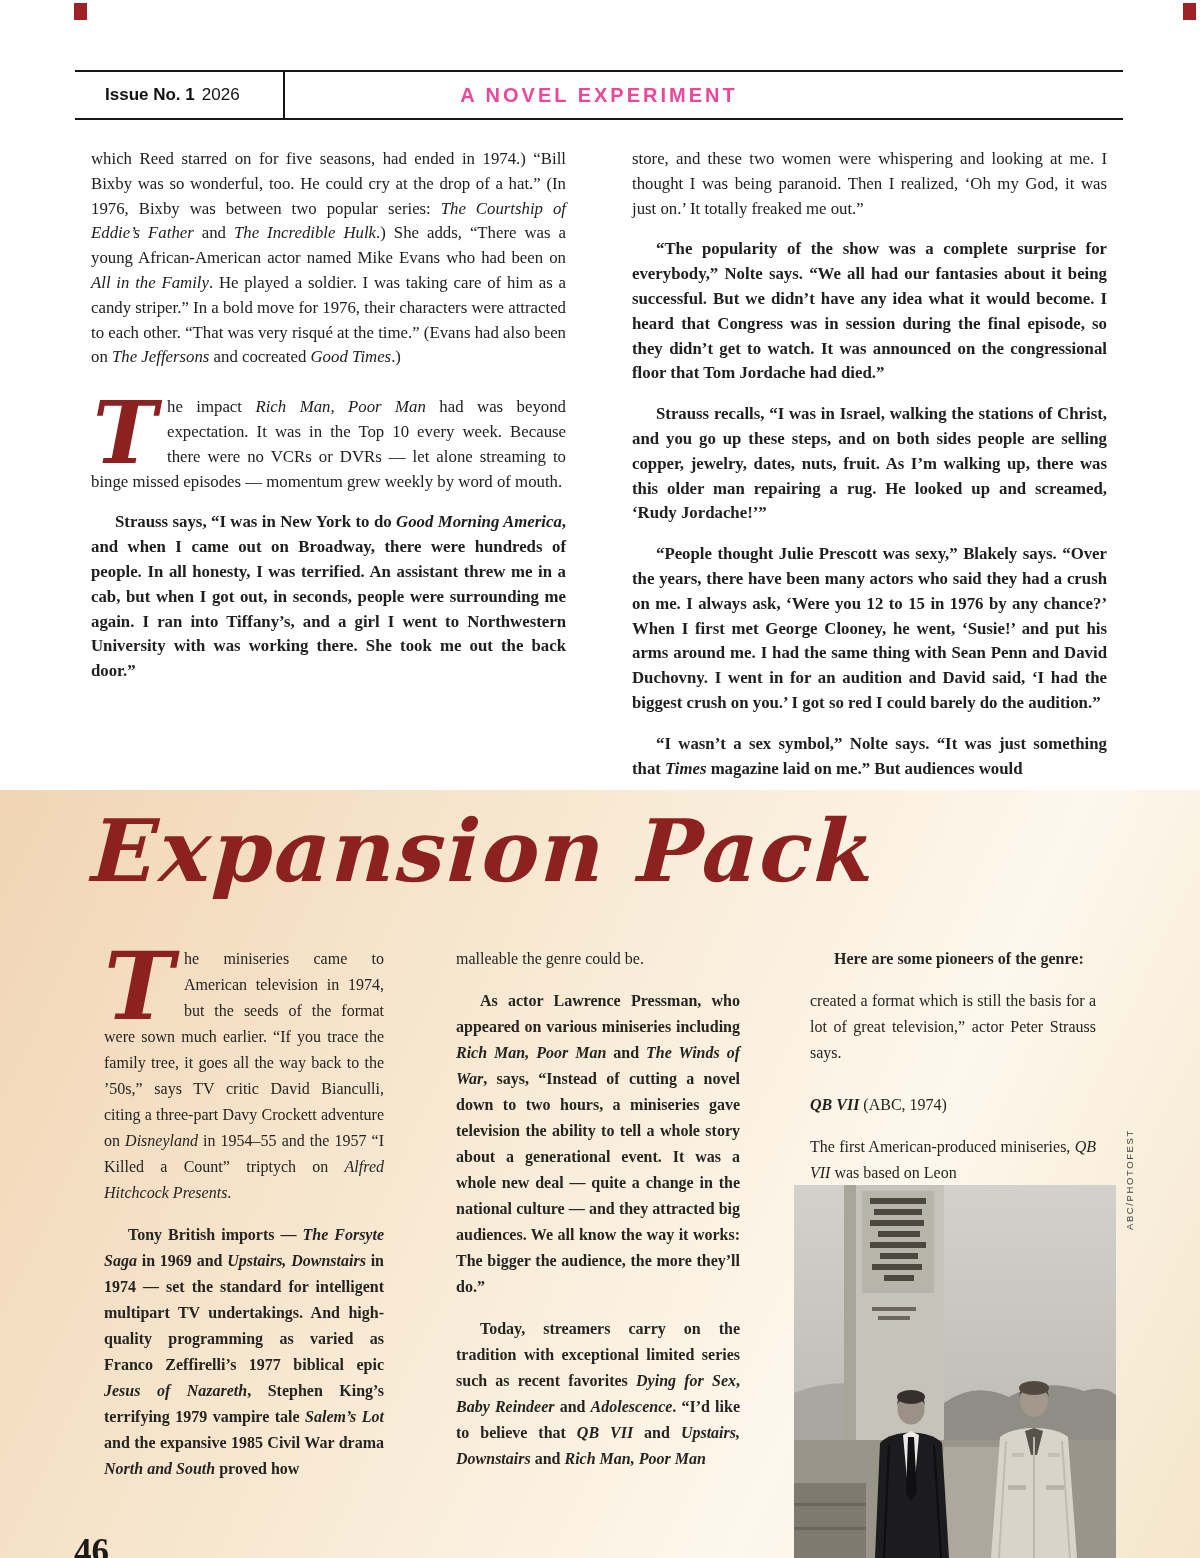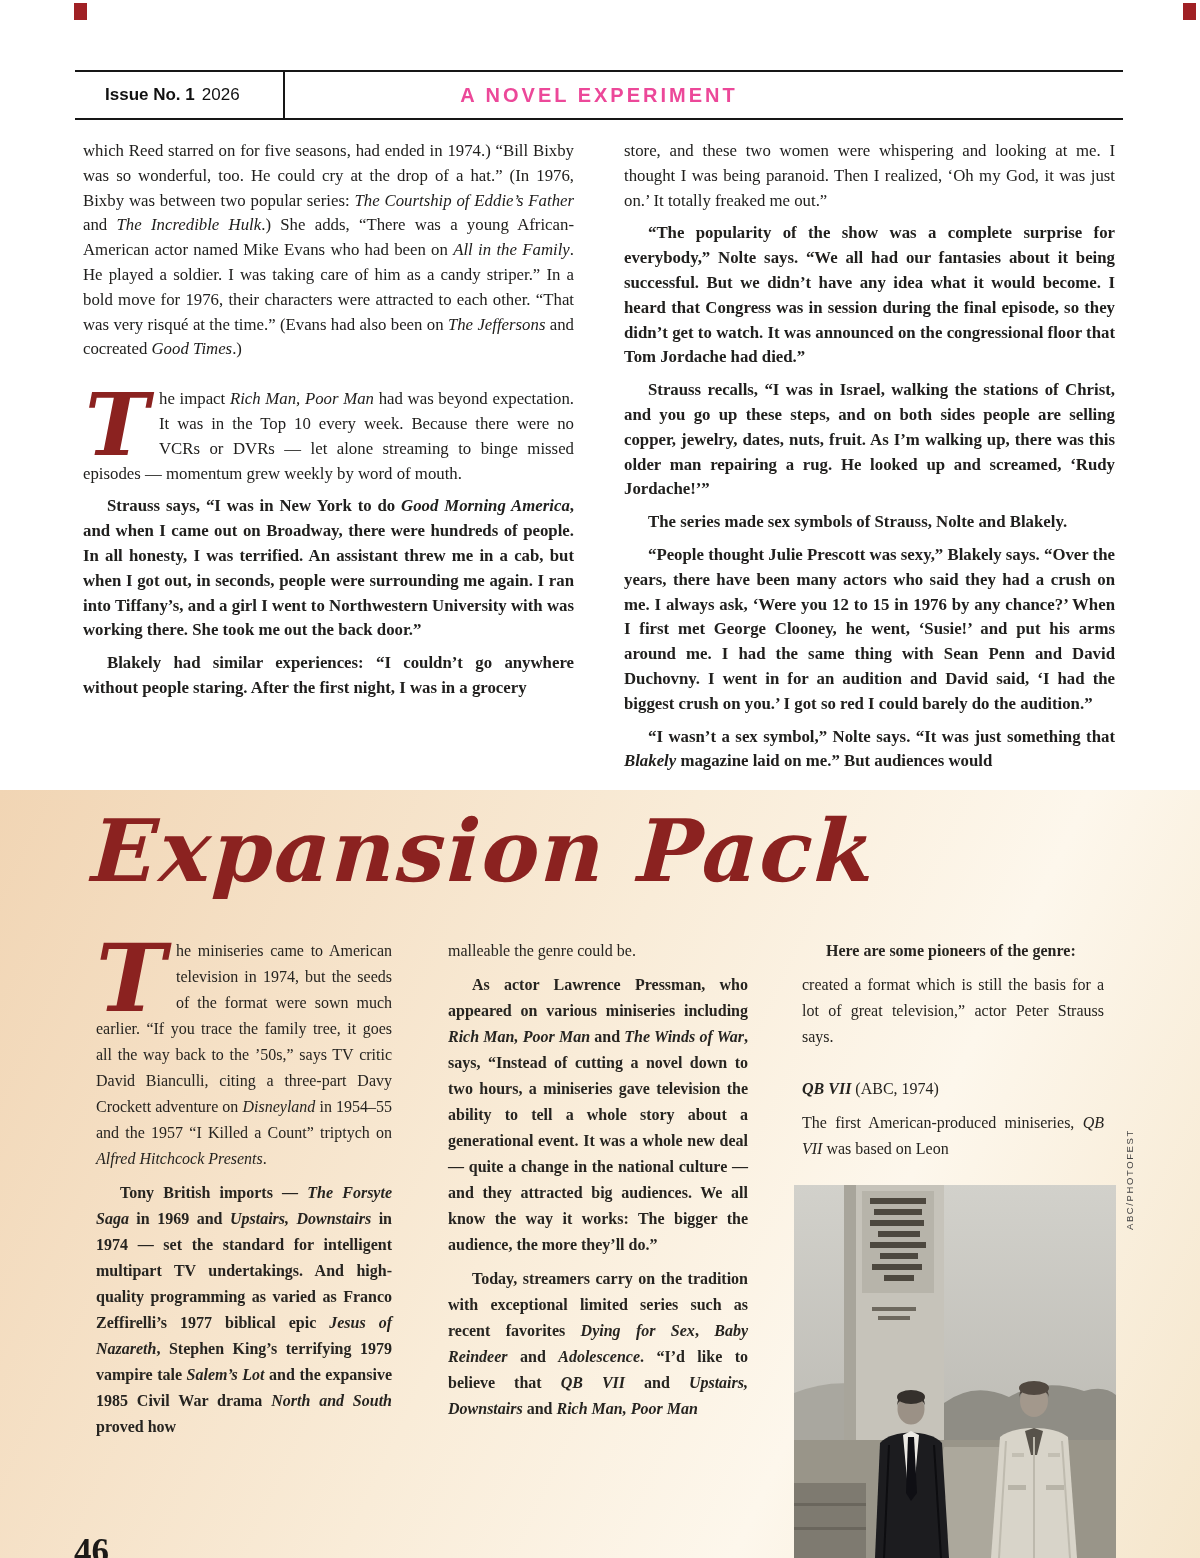--- a/index.html
+++ b/index.html
@@ -18,21 +18,21 @@
   .issue-box .lbl{font-weight:bold;margin-right:7px;}
   .masthead-title{position:absolute;left:0;right:0;top:0;bottom:0;display:flex;align-items:center;
              justify-content:center;font-family:"Liberation Sans",sans-serif;font-weight:bold;
              font-size:20px;letter-spacing:3px;color:#ec4899;}
 
   
   .col-top{position:absolute;top:131px;font-size:16.8px;line-height:24.8px;text-align:justify;color:#21201e;}
   #colL{left:75px;width:507px;}
   #colR{left:616px;width:507px;}
 
-  .para{margin:8px;}
+  .para{margin:16px;}
   .para.indent{text-indent:24px;font-weight:bold;}
   .para.gap{margin-top:25px;}
   .i{font-style:italic;}
   .bi{font-weight:bold;font-style:italic;}
   .dropcap{float:left;font-family:"DejaVu Serif",serif;font-style:italic;font-weight:bold;
            font-size:86px;line-height:60px;color:#8b2220;margin:8px 10px 0 2px;}
 
   
   .feature{position:absolute;left:0;top:790px;width:1200px;height:768px;
            background:linear-gradient(115deg,#f1d5b4 0%,#f9ecd8 45%,#fdf7ec 70%,#f5e6cc 100%);}
@@ -69,29 +69,27 @@
       <span class="lbl">Issue No. 1</span>
       <span class="yr">2026</span>
     </div>
     <div class="masthead-title">A NOVEL EXPERIMENT</div>
   </div>
 
   <div id="colL" class="col-top">
       <p class="para">which Reed starred on for five seasons, had ended in 1974.) “Bill Bixby was so wonderful, too. He could cry at the drop of a hat.” (In 1976, Bixby was between two popular series: <span class="i">The Courtship of Eddie’s Father</span> and <span class="i">The Incredible Hulk</span>.) She adds, “There was a young African-American actor named Mike Evans who had been on <span class="i">All in the Family</span>. He played a soldier. I was taking care of him as a candy striper.” In a bold move for 1976, their characters were attracted to each other. “That was very risqué at the time.” (Evans had also been on <span class="i">The Jeffersons</span> and cocreated <span class="i">Good Times</span>.)</p>
       <p class="para gap"><span class="dropcap">T</span>he impact <span class="i">Rich Man, Poor Man</span> had was beyond expectation. It was in the Top 10 every week. Because there were no VCRs or DVRs — let alone streaming to binge missed episodes — momentum grew weekly by word of mouth.</p>
       <p class="para indent">Strauss says, “I was in New York to do <span class="i">Good Morning America</span>, and when I came out on Broadway, there were hundreds of people. In all honesty, I was terrified. An assistant threw me in a cab, but when I got out, in seconds, people were surrounding me again. I ran into Tiffany’s, and a girl I went to Northwestern University with was working there. She took me out the back door.”</p>
-      <p class="para indent">Blakely had similar experiences: “I couldn’t go anywhere without people staring. After the first night, I was in a grocery</p>
     </div>
   <div id="colR" class="col-top">
       <p class="para">store, and these two women were whispering and looking at me. I thought I was being paranoid. Then I realized, ‘Oh my God, it was just on.’ It totally freaked me out.”</p>
       <p class="para indent">“The popularity of the show was a complete surprise for everybody,” Nolte says. “We all had our fantasies about it being successful. But we didn’t have any idea what it would become. I heard that Congress was in session during the final episode, so they didn’t get to watch. It was announced on the congressional floor that Tom Jordache had died.”</p>
       <p class="para indent">Strauss recalls, “I was in Israel, walking the stations of Christ, and you go up these steps, and on both sides people are selling copper, jewelry, dates, nuts, fruit. As I’m walking up, there was this older man repairing a rug. He looked up and screamed, ‘Rudy Jordache!’”</p>
-      <p class="para indent">The series made sex symbols of Strauss, Nolte and Blakely.</p>
       <p class="para indent">“People thought Julie Prescott was sexy,” Blakely says. “Over the years, there have been many actors who said they had a crush on me. I always ask, ‘Were you 12 to 15 in 1976 by any chance?’ When I first met George Clooney, he went, ‘Susie!’ and put his arms around me. I had the same thing with Sean Penn and David Duchovny. I went in for an audition and David said, ‘I had the biggest crush on you.’ I got so red I could barely do the audition.”</p>
-      <p class="para indent">“I wasn’t a sex symbol,” Nolte says. “It was just something that <span class="i">Blakely</span> magazine laid on me.” But audiences would</p>
+      <p class="para indent">“I wasn’t a sex symbol,” Nolte says. “It was just something that <span class="i">Times</span> magazine laid on me.” But audiences would</p>
     </div>
 
   <div class="feature">
     <div class="feature-title">Expansion Pack</div>
     <div id="f1" class="col-f">
         <p class="para"><span class="dropcap">T</span>he miniseries came to American television in 1974, but the seeds of the format were sown much earlier. “If you trace the family tree, it goes all the way back to the ’50s,” says TV critic David Bianculli, citing a three-part Davy Crockett adventure on <span class="i">Disneyland</span> in 1954–55 and the 1957 “I Killed a Count” triptych on <span class="i">Alfred Hitchcock Presents</span>.</p>
         <p class="para indent">Tony British imports — <span class="i">The Forsyte Saga</span> in 1969 and <span class="i">Upstairs, Downstairs</span> in 1974 — set the standard for intelligent multipart TV undertakings. And high-quality programming as varied as Franco Zeffirelli’s 1977 biblical epic <span class="i">Jesus of Nazareth</span>, Stephen King’s terrifying 1979 vampire tale <span class="i">Salem’s Lot</span> and the expansive 1985 Civil War drama <span class="i">North and South</span> proved how</p>
       </div>
     <div id="f2" class="col-f">
         <p class="para">malleable the genre could be.</p>

